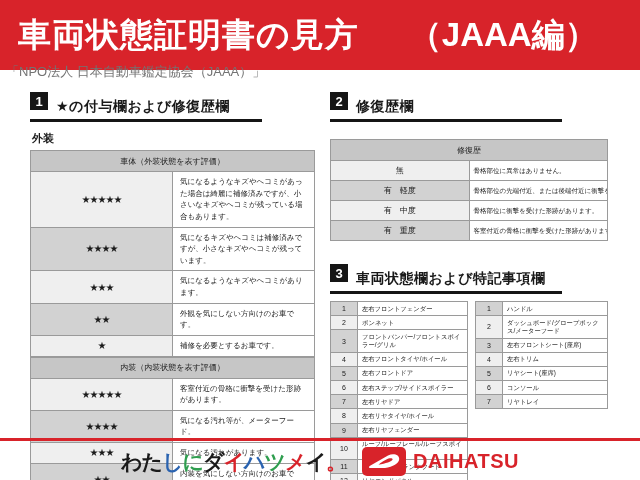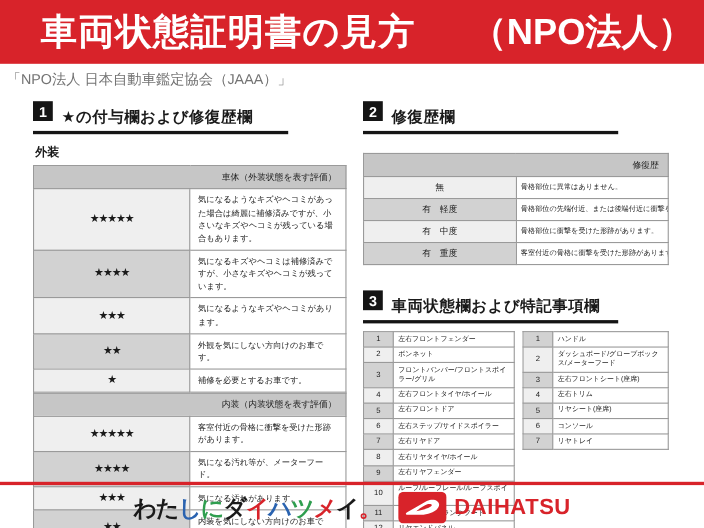--- a/index.html
+++ b/index.html
@@ -1,21 +1,21 @@
 <!DOCTYPE html>
 <html><head>
 <meta charset="utf-8">
 <style>
   html,body{margin:0;padding:0;background:#fff;}
   .page{position:relative;width:640px;height:480px;background:#fff;overflow:hidden;
         font-family:"Liberation Sans","DejaVu Sans",sans-serif;color:#1a1a1a;}
 
   
-  .banner{position:absolute;top:0;left:0;width:640px;height:58px;background:#d8232a;
-          color:#fff;display:flex;align-items:center;box-sizing:border-box;padding-left:37px;}
+  .banner{position:absolute;top:0;left:0;width:640px;height:70px;background:#d8232a;
+          color:#fff;display:flex;align-items:center;box-sizing:border-box;padding-left:18px;}
   .banner .t{font-size:33px;font-weight:bold;letter-spacing:1px;}
   .banner .e{font-size:33px;font-weight:bold;margin-left:50px;}
 
   .subtitle{position:absolute;top:63px;left:6px;font-size:13px;color:#737373;}
 
   
   .col{position:absolute;top:86px;}
   .col.left{left:30px;width:285px;}
   .col.right{left:330px;width:278px;}
 
@@ -23,21 +23,21 @@
          padding-bottom:3px;width:232px;}
   .badge{width:18px;height:18px;background:#151515;color:#fff;font-size:13px;font-weight:bold;
          display:flex;align-items:center;justify-content:center;flex:0 0 18px;}
   .sec-title{font-size:14px;font-weight:bold;letter-spacing:.5px;white-space:nowrap;margin-top:12px;}
 
   .grp-label{font-size:11px;font-weight:bold;margin:9px 0 4px 2px;}
 
   table{border-collapse:collapse;width:100%;table-layout:fixed;}
   .info-table{border:1.5px solid #666;}
   th,td{border:1px solid #9a9a9a;box-sizing:border-box;vertical-align:middle;}
-  th{background:#c6c6c6;font-weight:normal;text-align:right;font-size:8px;padding:4.5px 8px;}
+  th{background:#c6c6c6;font-weight:normal;text-align:center;font-size:8px;padding:4.5px 8px;}
 
   
   .star-table td:first-child{width:62px;text-align:center;font-size:10px;letter-spacing:-1px;padding:2px 0;}
   .star-table td:last-child{font-size:7.5px;padding:4px 7px;line-height:1.55;background:#fff;}
   .light-first tr:nth-child(odd)  td:first-child{background:#efefef;}
   .light-first tr:nth-child(even) td:first-child{background:#d2d2d2;}
   .dark-first  tr:nth-child(odd)  td:first-child{background:#d2d2d2;}
   .dark-first  tr:nth-child(even) td:first-child{background:#efefef;}
 
   
@@ -67,21 +67,21 @@
   .logo{display:flex;align-items:center;gap:7px;}
   .brand{color:#d8232a;font-weight:bold;font-size:20px;letter-spacing:.5px;}
 </style>
 </head>
 <body>
 
 <div class="page">
 
   <div class="banner">
     <span class="t">車両状態証明書の見方</span>
-    <span class="e">（NPO法人）</span>
+    <span class="e">（JAAA編）</span>
   </div>
 
   <div class="subtitle">「NPO法人 日本自動車鑑定協会（JAAA）」</div>
 
   <div class="col left">
     <div class="sec-h">
       <span class="badge">1</span>
       <span class="sec-title">★の付与欄および修復歴欄</span>
     </div>
 

